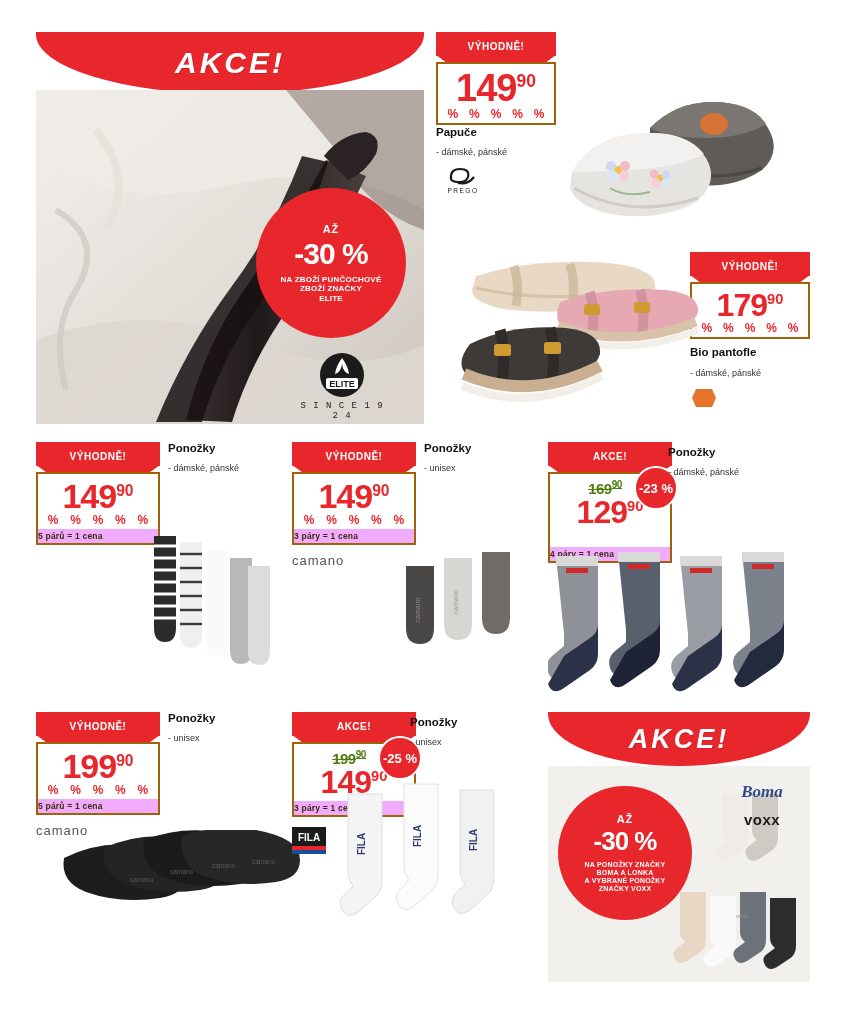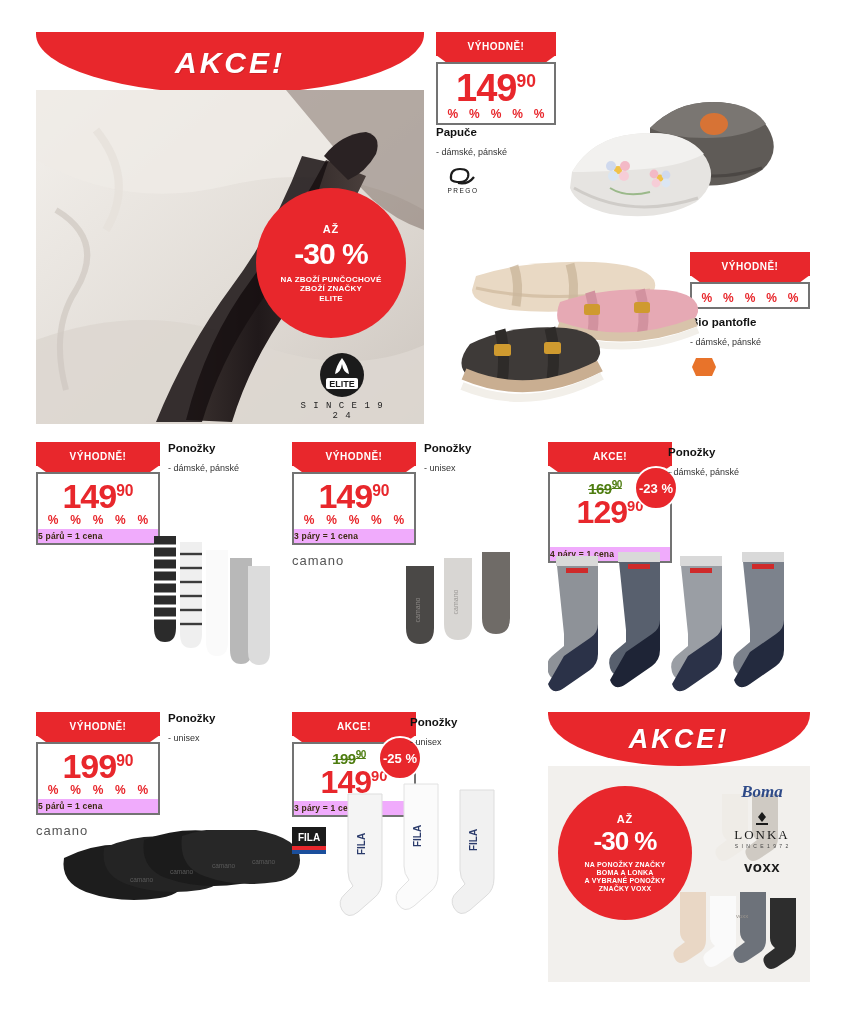--- a/index.html
+++ b/index.html
@@ -26,21 +26,21 @@
   .badge-ribbon::after {
     content: "";
     position: absolute;
     left: 0; right: 0; bottom: -6px;
     height: 7px;
     background: #e8272c;
     clip-path: polygon(0 0, 100% 0, 92% 100%, 8% 100%);
   }
 
   .price-box {
-    border: 2px solid #737373;
+    border: 2px solid #a16207;
     background: #fff;
     position: relative;
   }
   .price-main {
     color: #e8272c;
     font-weight: bold;
     line-height: .95;
     text-align: center;
     letter-spacing: -1px;
   }
@@ -256,20 +256,23 @@
         <circle cx="-4" cy="5" r="4.4" fill="#f6cdd7"></circle>
         <circle cx="6" cy="5" r="4.4" fill="#dbe6f3"></circle>
       </g>
       <path d="M110 126 Q126 136 150 130" stroke="#9bb98a" stroke-width="2" fill="none"></path>
     </svg>
   </div>
 
   <div style="position:absolute; left:690px; top:252px; width:120px;">
     <div class="badge-ribbon">VÝHODNĚ!</div>
     <div class="price-box" style="margin-top:6px; padding:6px 0 0;">
+      <div class="price-main" style="font-size:32px;">
+        <span>179</span><span class="price-sup">90</span>
+      </div>
       <div class="pct-row">
         <span>%</span>
         <span>%</span>
         <span>%</span>
         <span>%</span>
         <span>%</span>
       </div>
     </div>
     <div class="prod-title" style="margin-top:7px;">Bio pantofle</div>
     <div class="prod-sub">- dámské, pánské</div>
@@ -554,28 +557,20 @@
           <g transform="translate(90,6)">
               <path d="M4 2 h26 v48 q0 9 -7 13 l-12 8 q-8 5 -12 -2 q-4 -7 2 -11 l8 -6 q-5 -4 -5 -10 Z" fill="#2d2d2d"></path>
             </g>
         </g>
         <text x="188" y="152" font-size="6" fill="#9a958e" font-family="Liberation Sans">voxx</text>
       </svg>
     </div>
 
     <div style="position:absolute; left:168px; top:70px; width:92px; text-align:center;">
       <div style="font-family:'Liberation Serif', serif; font-style:italic; font-weight:bold; font-size:17px; color:#2e4a88;">Boma</div>
-      <div style="margin-top:9px;">
-        <svg width="20" height="16" viewBox="0 0 20 16" style="margin:0 auto;">
-          <path d="M10 1 L14 6 L10 11 L6 6 Z" fill="#1b1b1b"></path>
-          <rect x="4" y="12" width="12" height="2" fill="#1b1b1b"></rect>
-        </svg>
-        <div style="font-family:'Liberation Serif', serif; font-size:13px; letter-spacing:2px; color:#1b1b1b;">LONKA</div>
-        <div style="font-size:5px; letter-spacing:1px; color:#444;">S I N C E  1 9 7 2</div>
-      </div>
       <div style="margin-top:9px; font-weight:bold; font-size:15px; color:#1b1b1b; letter-spacing:.5px;">voxx</div>
     </div>
 
     <div class="round-promo" style="left:10px; top:74px; width:134px; height:134px;">
       <span class="az">AŽ</span>
       <span class="big" style="font-size:26px;">-30 %</span>
       <span class="txt" style="font-size:7px;">NA PONOŽKY ZNAČKY</span>
       <span class="txt" style="font-size:7px;">BOMA A LONKA</span>
       <span class="txt" style="font-size:7px;">A VYBRANÉ PONOŽKY</span>
       <span class="txt" style="font-size:7px;">ZNAČKY VOXX</span>

